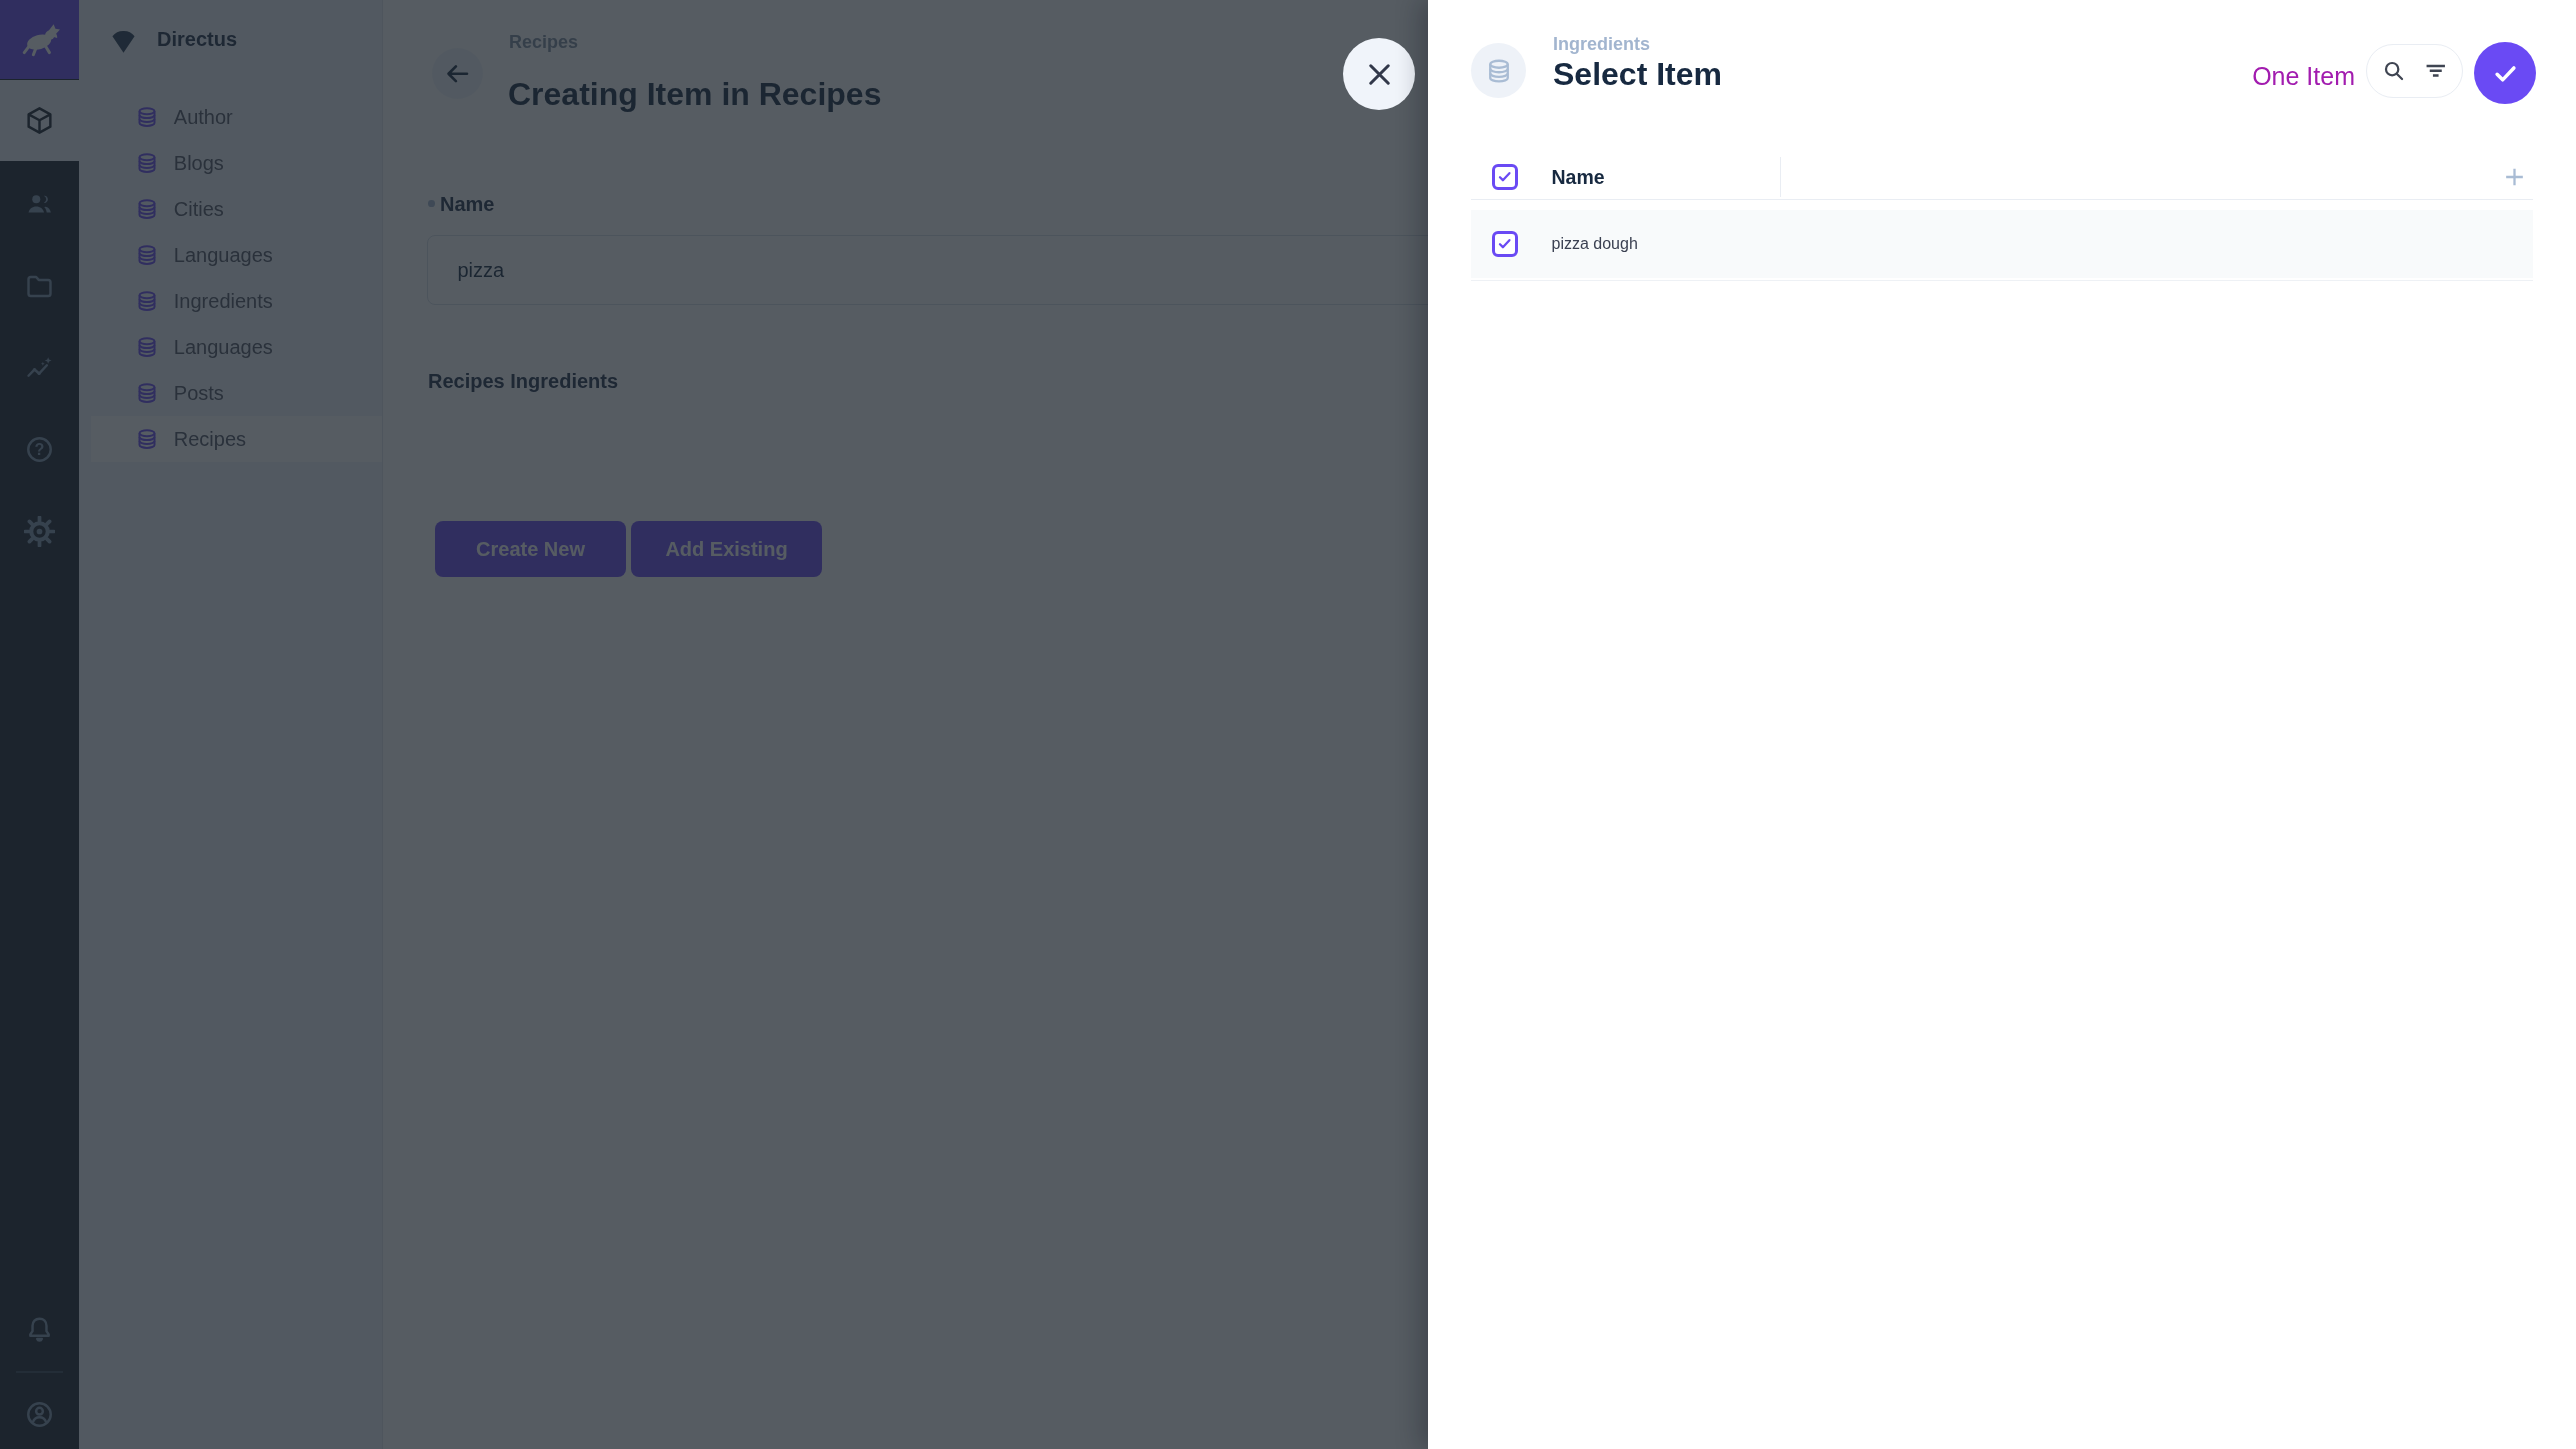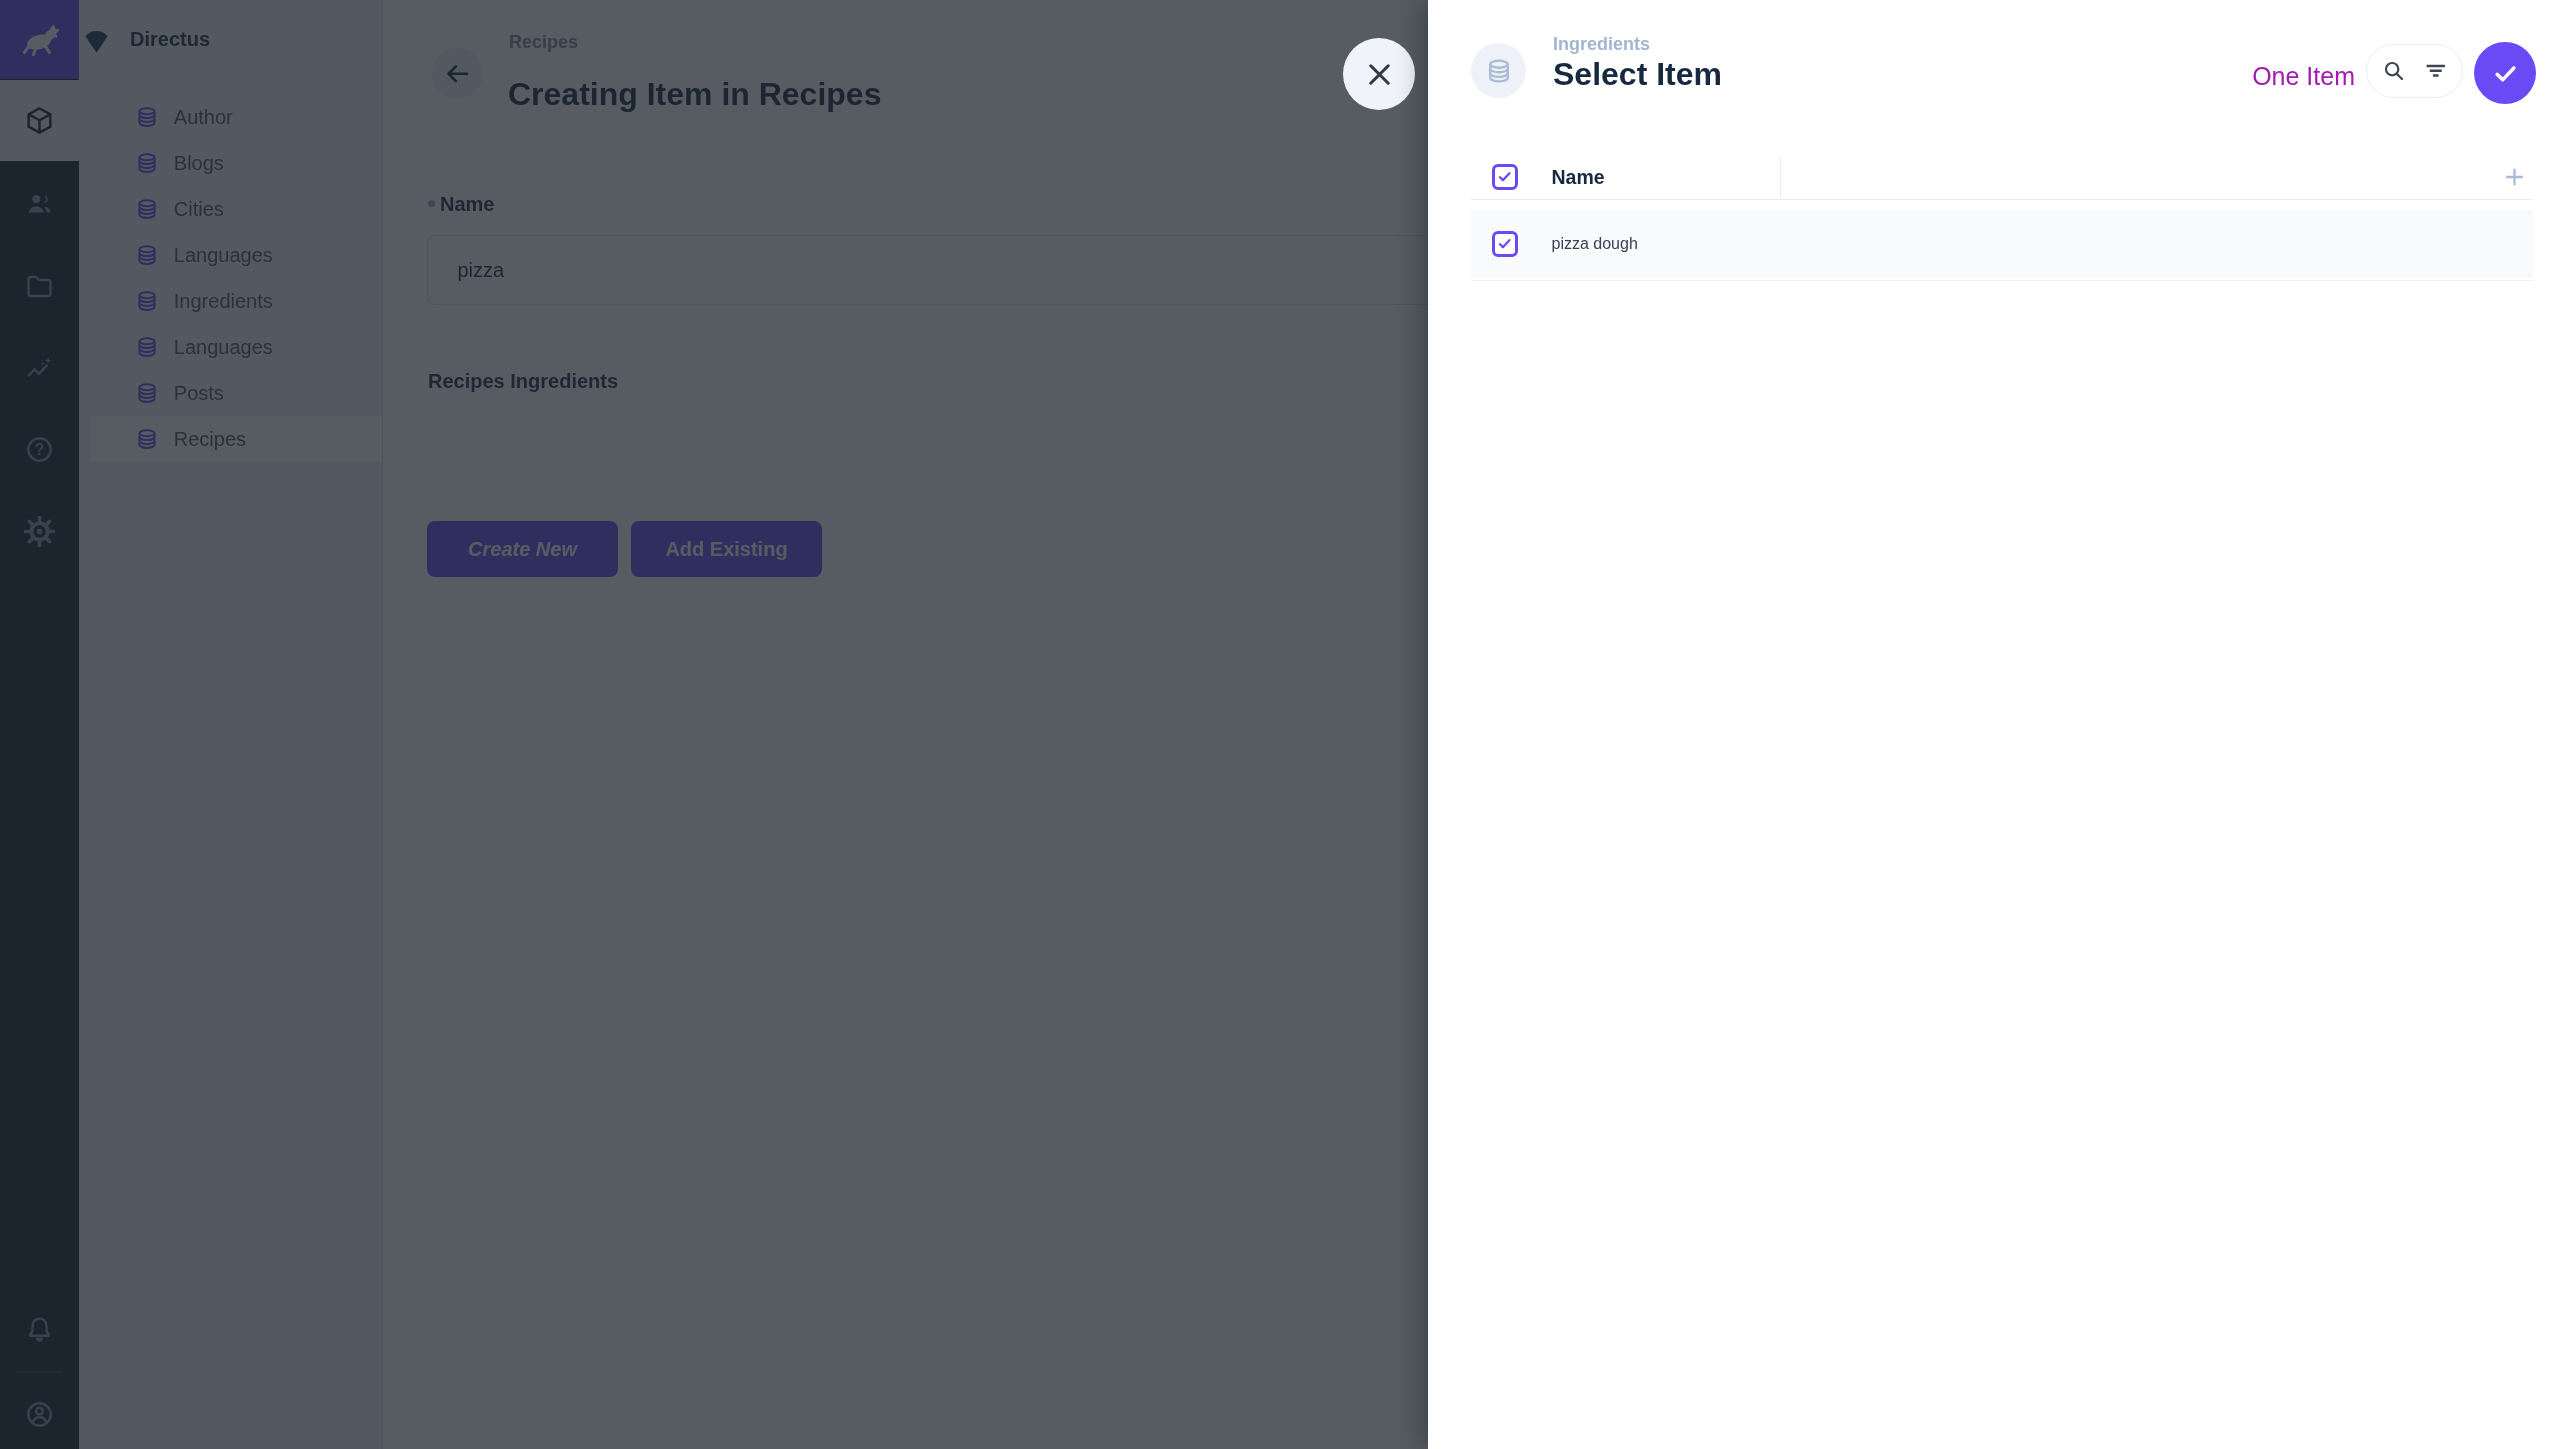--- a/index.html
+++ b/index.html
@@ -9,39 +9,39 @@
 
   
   .module-bar{position:absolute;left:0;top:0;width:79px;height:1449px;background:#18222f;z-index:1;}
   .mod{position:absolute;left:0;width:79px;height:81px;display:flex;align-items:center;justify-content:center;color:#8196ae;cursor:pointer;}
   .mod.logo{top:0;height:79px;background:#6a4af4;}
   .mod.active{background:#f0f4f9;color:#18222f;}
   .mod-divider{position:absolute;left:16px;top:1371px;width:47px;height:2px;background:rgba(129,150,174,.3);}
 
   
   .nav{position:absolute;left:79px;top:0;width:303px;height:1449px;background:#f0f4f9;z-index:1;border-right:1.3px solid rgba(23,41,64,.08);}
-  .project-bar{height:79px;display:flex;align-items:center;gap:16px;color:#172940;}
+  .project-bar{height:79px;display:flex;align-items:center;padding-left:27px;gap:16px;color:#172940;}
   .project-name{font-size:20px;font-weight:600;color:#21304a;}
   .nav-list{position:absolute;top:94px;left:0;right:0;padding-left:12px;}
   .nav-item{height:46px;display:flex;align-items:center;padding-left:44px;gap:14.8px;color:#4f5464;font-size:20px;font-weight:500;cursor:pointer;}
   .nav-item .db{color:#6a4af4;}
   .nav-item.active{background:#ffffff;}
 
   
   .content{position:absolute;left:384px;top:0;right:0;bottom:0;background:#ffffff;z-index:1;}
   .back-btn{position:absolute;left:48px;top:48px;width:51px;height:51px;border-radius:50%;background:#f0f4f9;display:flex;align-items:center;justify-content:center;color:#172940;cursor:pointer;}
   .breadcrumb{position:absolute;left:125px;top:32px;font-size:18px;font-weight:600;color:#7d8c9f;}
   .page-title{position:absolute;left:124px;top:55px;font-size:32px;font-weight:700;color:#172940;white-space:nowrap;}
   .field-label{position:absolute;font-size:20px;font-weight:600;color:#21304a;}
   .edited-dot{position:absolute;left:44px;top:200px;width:6.7px;height:6.7px;border-radius:50%;background:#a2b5cf;}
   .name-input{position:absolute;left:43px;top:235px;width:1047px;height:70px;box-sizing:border-box;border:1.3px solid #d6dde6;border-radius:8px;background:#fff;padding:0 29.5px;font-size:20px;color:#172940;font-family:"Liberation Sans",sans-serif;outline:none;}
   .notice{position:absolute;left:43px;top:417px;width:1047px;height:78px;box-sizing:border-box;background:#f0f4f9;border-left:5.4px solid #6a4af4;border-radius:5.4px;display:flex;align-items:center;padding-left:35px;gap:31px;color:#4f5464;font-size:20px;}
   .notice .i-icon{color:#6a4af4;}
   .btn{position:absolute;top:521px;height:56px;border:none;border-radius:8px;background:#6a4af4;color:#fff;font-size:20px;font-weight:600;font-family:"Liberation Sans",sans-serif;cursor:pointer;}
-  .btn.create{left:43px;width:191px;font-style:italic;}
+  .btn.create{left:51px;width:191px;}
   .btn.add{left:247px;width:191px;}
 
   
   .overlay{position:absolute;inset:0;background:rgba(30,38,46,0.75);z-index:40;}
 
   
   .close-btn{position:absolute;left:1343px;top:38px;width:72px;height:72px;border-radius:50%;background:#f0f4fa;display:flex;align-items:center;justify-content:center;color:#32384a;cursor:pointer;z-index:45;}
 
   
   .drawer{position:absolute;left:1428px;top:0;width:1148px;height:1449px;background:#ffffff;z-index:50;box-shadow:-9.4px 0 23px rgba(10,16,24,.28);}

